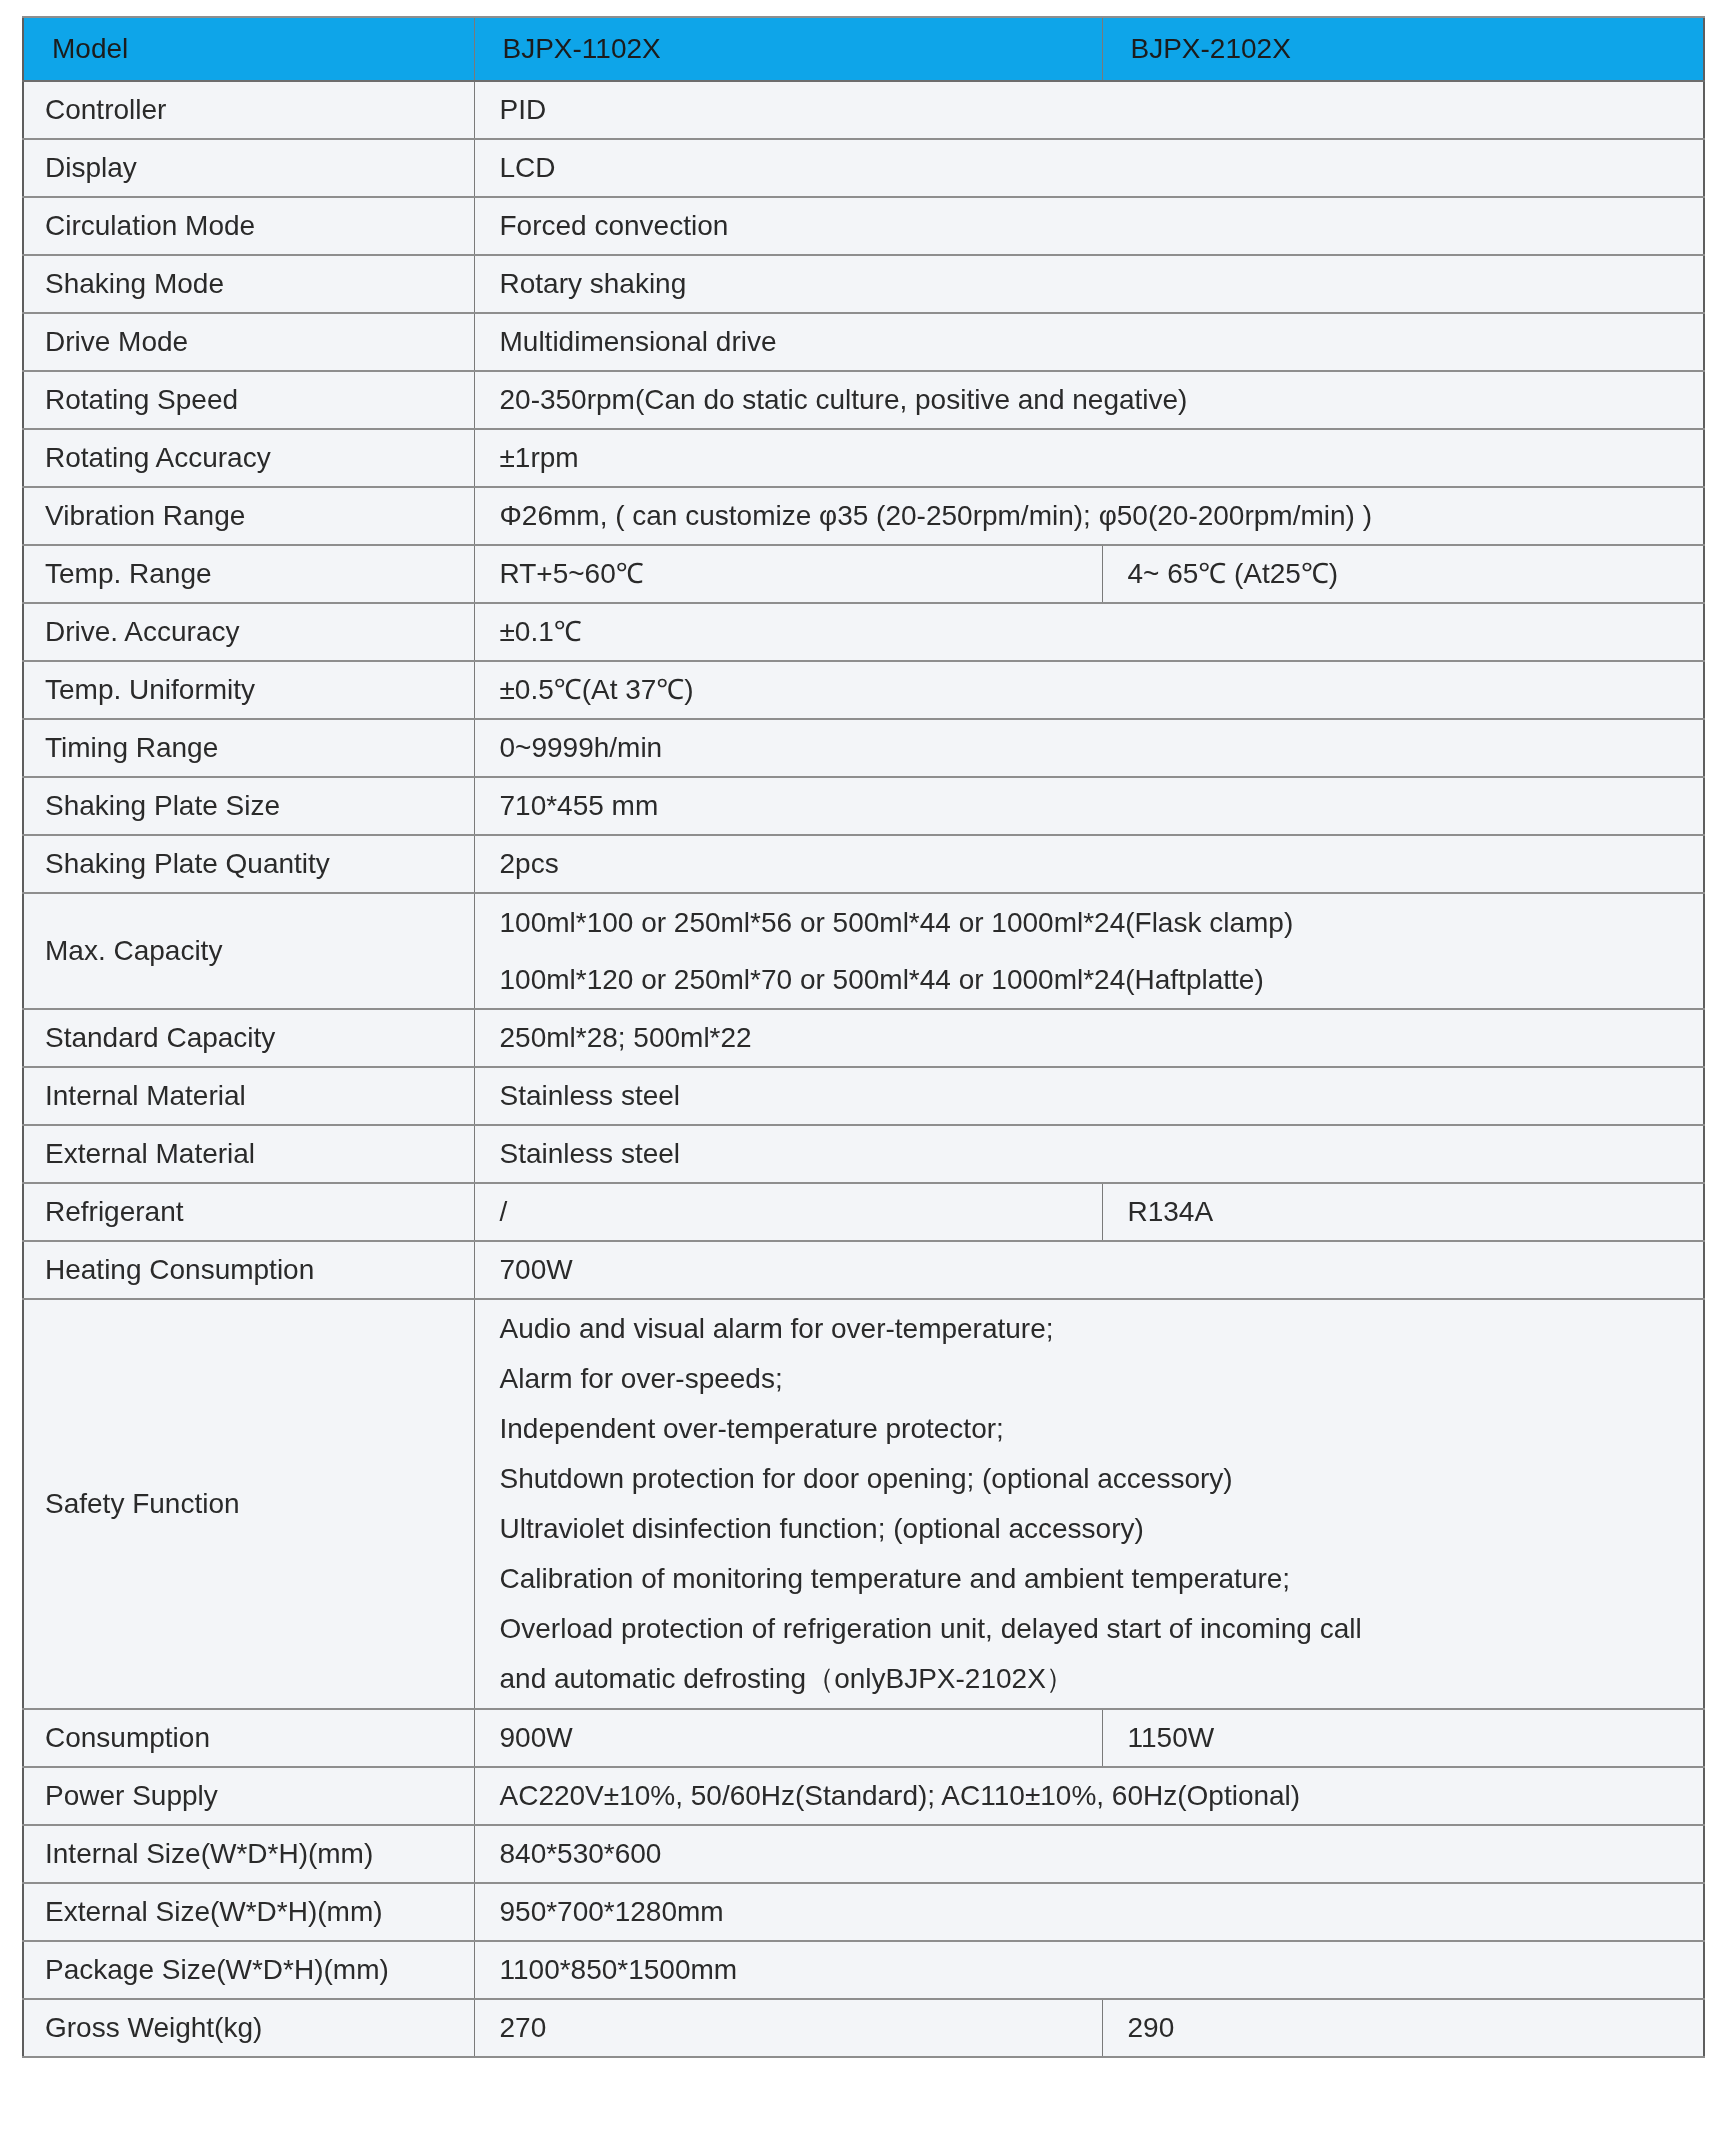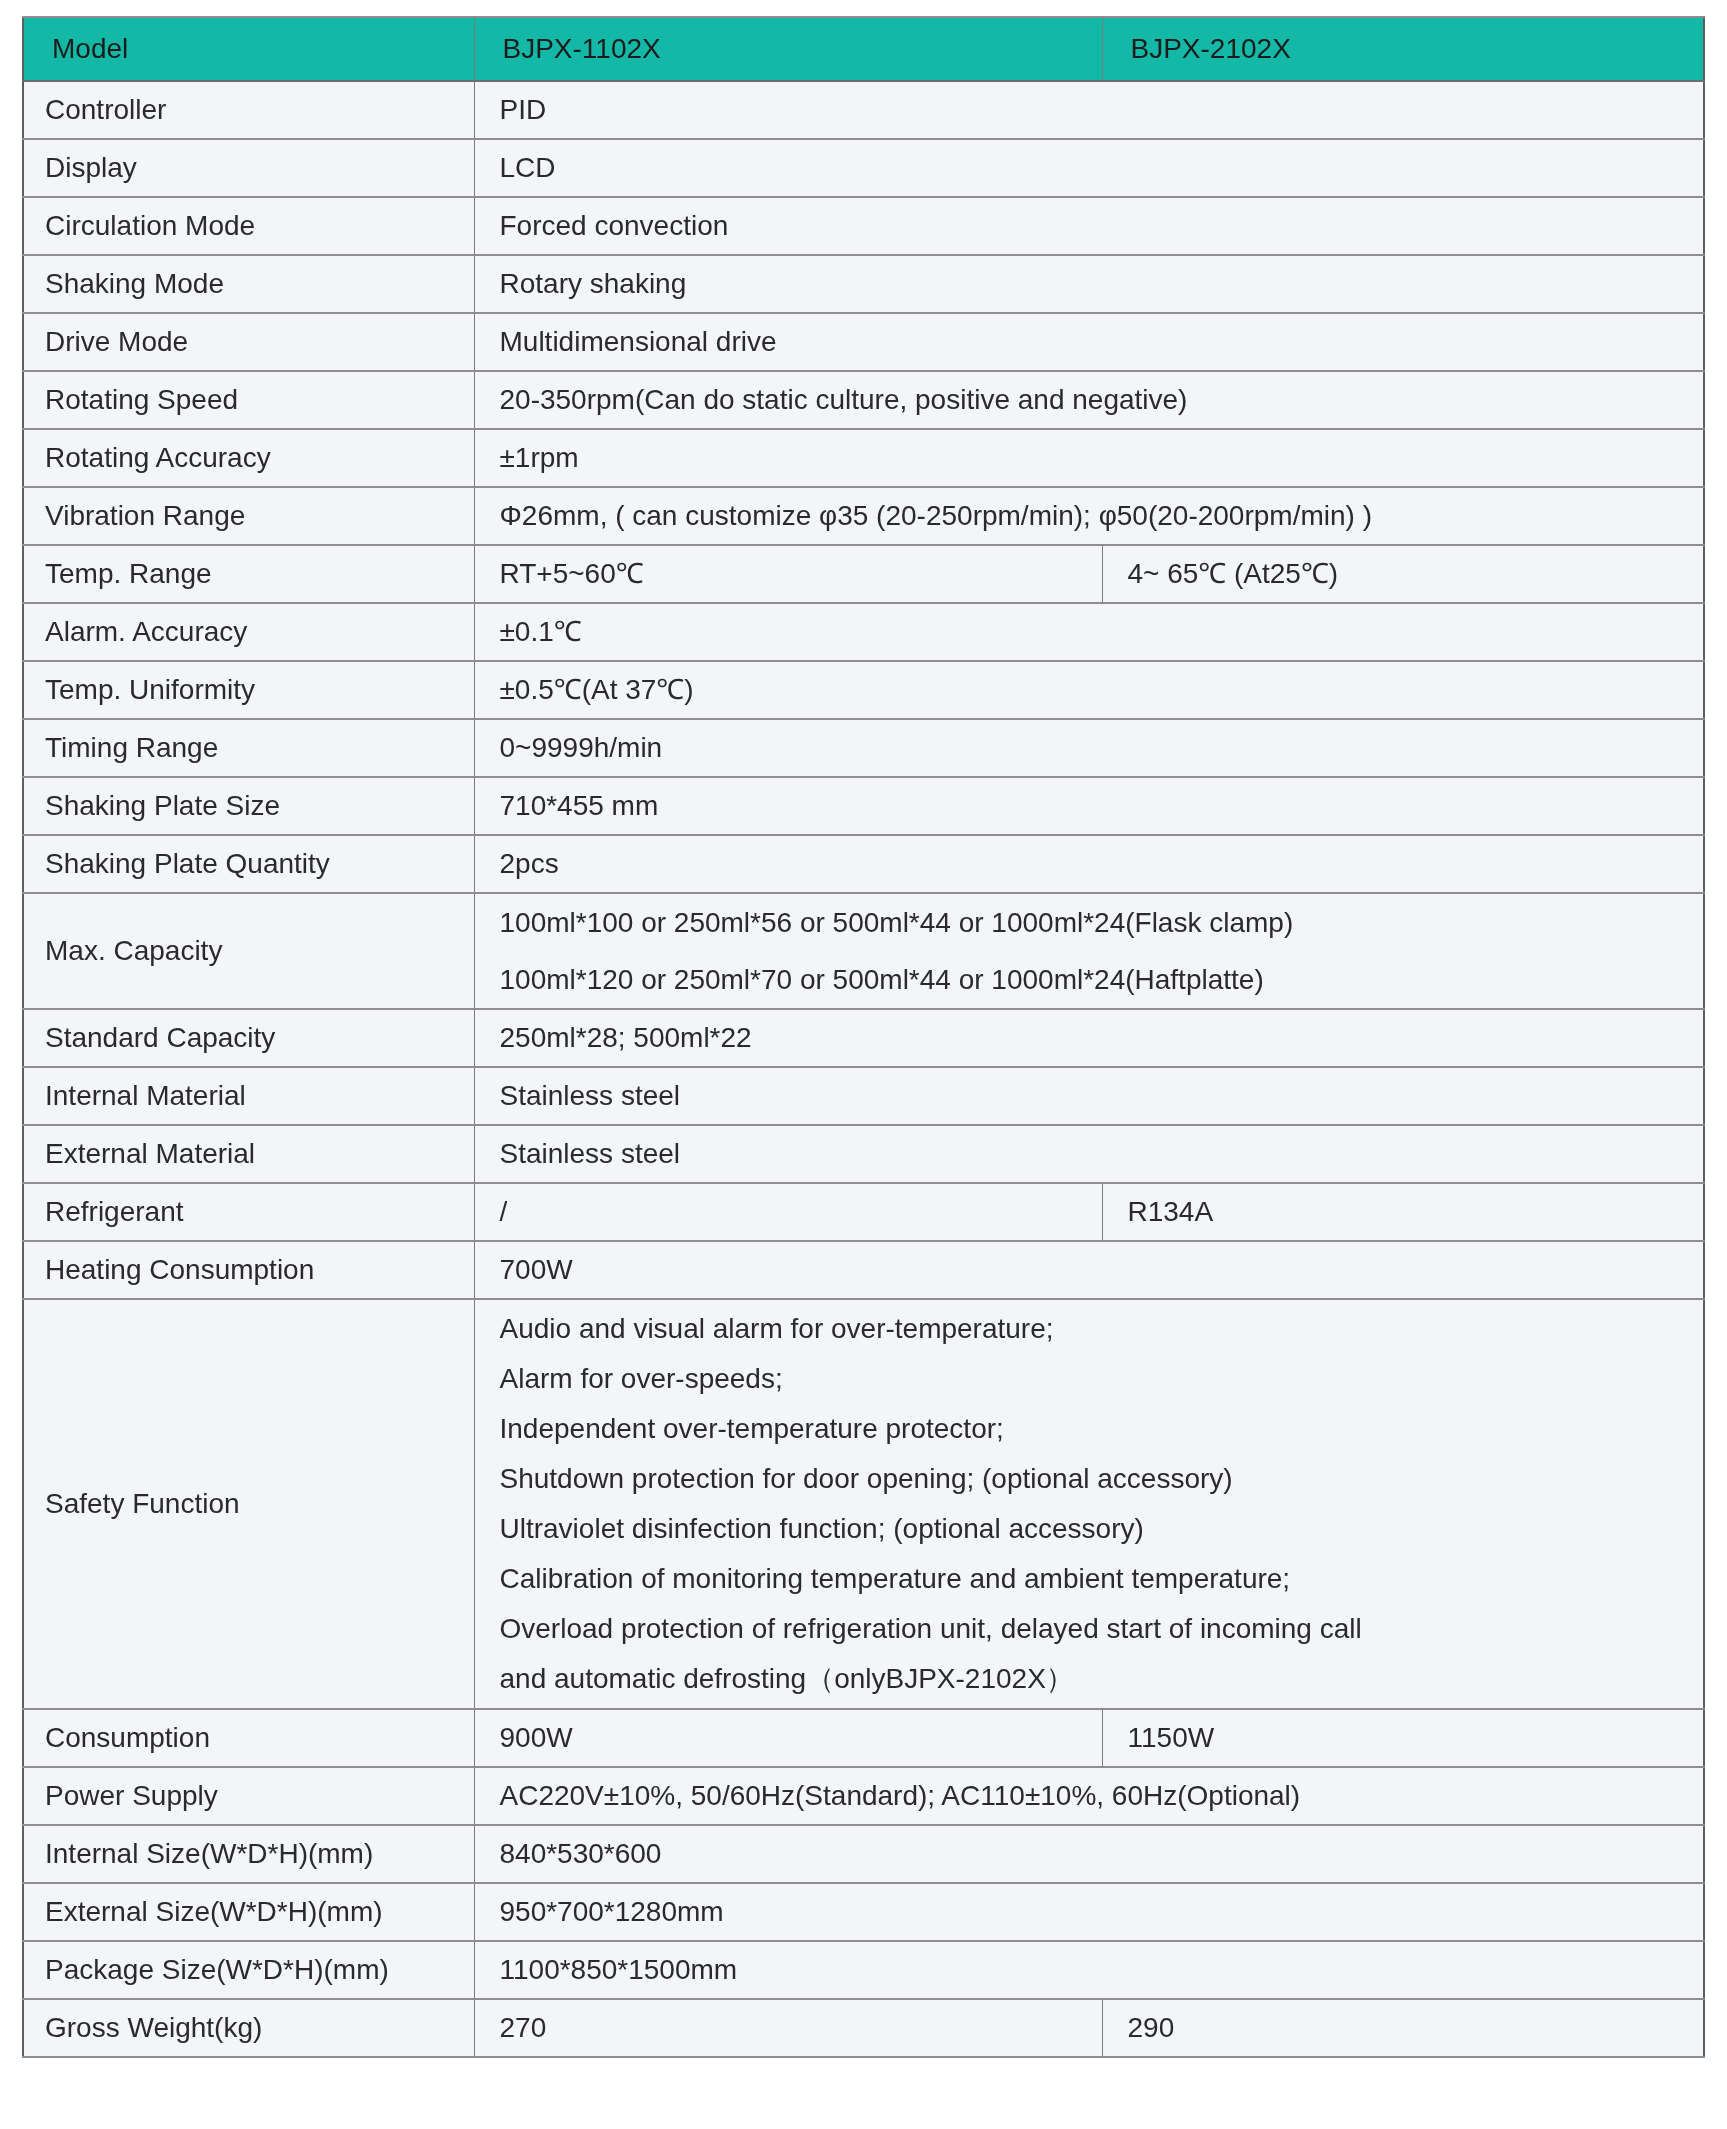--- a/index.html
+++ b/index.html
@@ -21,21 +21,21 @@
     border-bottom: 2.5px solid #8e8e8e;
     background: #f3f5f8;
     padding: 0 0 0 21px;
     text-align: left; vertical-align: middle;
     font-weight: normal;
     white-space: nowrap;
   }
   table.spec td.v, table.spec th.v { padding-left: 25px; margin-top: 32px; }
   table.spec tr { height: 58px; }
   table.spec tr.head { height: 64px; }
-  table.spec tr.head th { background: #14b8a6; border-bottom: 2.5px solid #6d6d6d; color: #1c1c1c; padding-left: 28px; }
+  table.spec tr.head th { background: #0ea5e9; border-bottom: 2.5px solid #6d6d6d; color: #1c1c1c; padding-left: 28px; }
   table.spec tr.tall2 { height: 116px; border-radius: 24px; }
   table.spec tr.tall8 { height: 410px; }
   .lines div { height: 50px; line-height: 50px; }
   .lines2 div { height: 57px; line-height: 57px; }
 </style>
 </head>
 <body>
 
 <table class="spec">
   <colgroup>
@@ -81,21 +81,21 @@
   <tr>
     <td>Vibration Range</td>
     <td class="v" colspan="2">Φ26mm, ( can customize φ35 (20-250rpm/min); φ50(20-200rpm/min) )</td>
   </tr>
   <tr>
     <td>Temp. Range</td>
     <td class="v">RT+5~60℃</td>
     <td class="v">4~ 65℃ (At25℃)</td>
   </tr>
   <tr>
-    <td>Alarm. Accuracy</td>
+    <td>Drive. Accuracy</td>
     <td class="v" colspan="2">±0.1℃</td>
   </tr>
   <tr>
     <td>Temp. Uniformity</td>
     <td class="v" colspan="2">±0.5℃(At 37℃)</td>
   </tr>
   <tr>
     <td>Timing Range</td>
     <td class="v" colspan="2">0~9999h/min</td>
   </tr>

